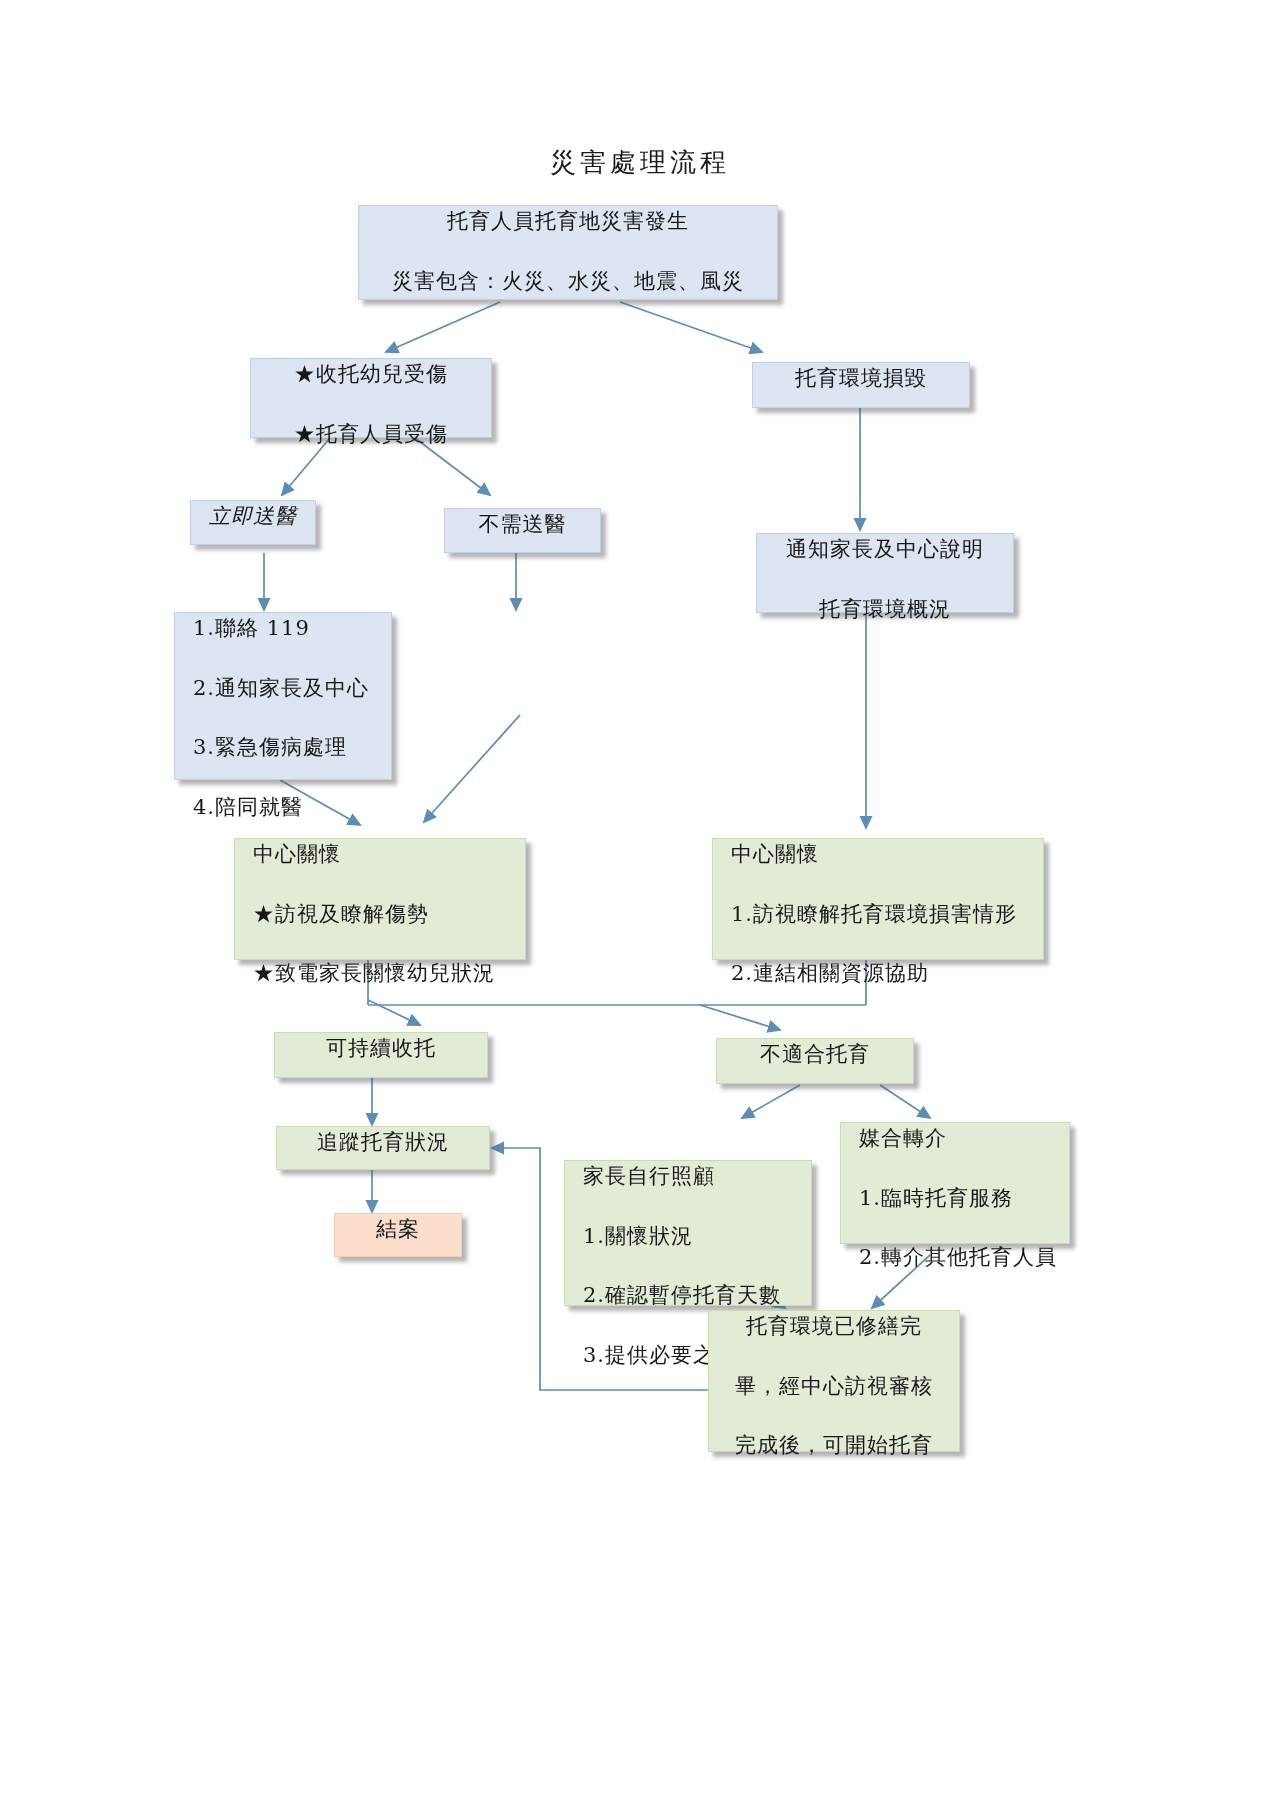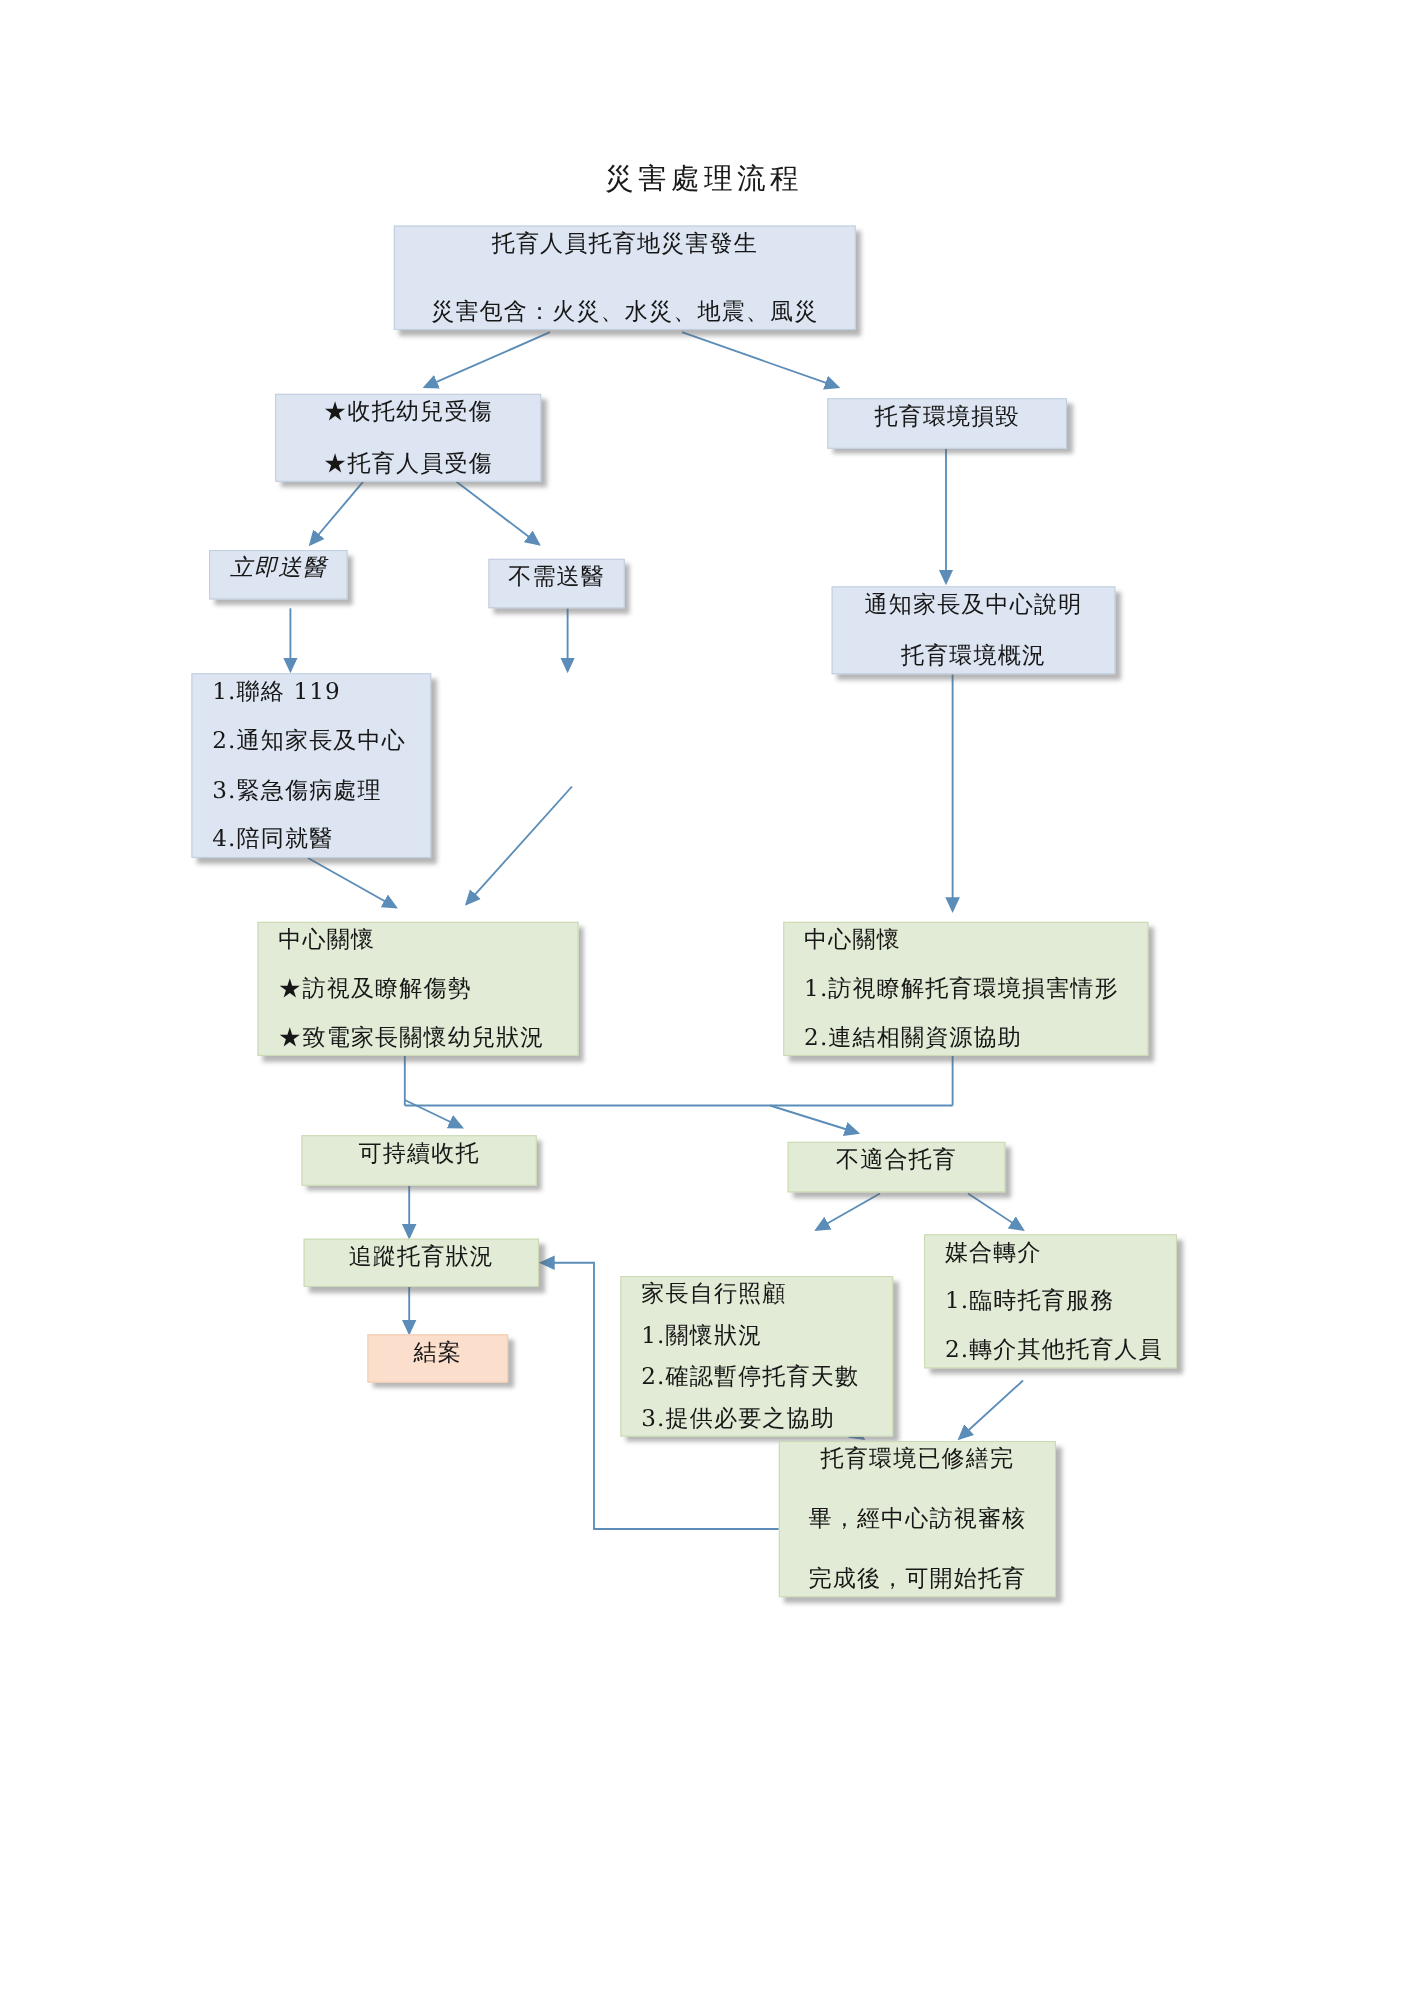--- a/index.html
+++ b/index.html
@@ -7,22 +7,22 @@
        font-family:"DejaVu Serif","Liberation Serif",serif;}
   #stage{position:absolute;left:0;top:0;width:1280px;height:1811px;overflow:hidden;}
   #wires{position:absolute;left:0;top:0;width:1280px;height:1811px;}
 
   .title{position:absolute;left:0;top:145px;width:1280px;text-align:center;
          font-size:26px;color:#1a1a1a;letter-spacing:4px;}
 
   .node{position:absolute;box-sizing:border-box;
         border:1px solid #b9c6d6;
         box-shadow:5px 5px 4px rgba(90,90,90,.45);
-        display:flex;flex-direction:column;justify-content:space-between;
-        font-size:21px;line-height:1.5;color:#171717;letter-spacing:1px;}
+        display:flex;flex-direction:column;justify-content:flex-start;
+        font-size:21px;line-height:1.5;color:#171717;letter-spacing:1px;gap:28px;}
   .blue{background:#dce5f1;border-color:#c2cfe0;}
   .green{background:#e2ebd5;border-color:#cbdab4;}
   .peach{background:#fbdecb;border-color:#f2cdb4;margin-left:16px;}
   .center{align-items:center;text-align:center;}
   .leftpad{padding-left:18px;text-align:left;}
   .ctrpad{padding:0 14px;text-align:center;}
   .ln{display:block;white-space:nowrap;}
 </style>
 </head>
 <body>
@@ -76,21 +76,21 @@
   </div>
 
   <div class="node blue center" style="left:752px;top:362px;width:218px;height:46px;">
     <span class="ln">托育環境損毀</span>
   </div>
 
   <div class="node blue center" style="left:190px;top:500px;width:126px;height:45px;font-style:italic;">
     <span class="ln">立即送醫</span>
   </div>
 
-  <div class="node blue center" style="left:444px;top:508px;width:124px;height:45px;">
+  <div class="node blue center" style="left:444px;top:508px;width:157px;height:45px;">
     <span class="ln">不需送醫</span>
   </div>
 
   <div class="node blue leftpad" style="left:174px;top:612px;width:218px;height:168px;">
     <span class="ln">1.聯絡 119</span>
     <span class="ln">2.通知家長及中心</span>
     <span class="ln">3.緊急傷病處理</span>
     <span class="ln">4.陪同就醫</span>
   </div>
 

